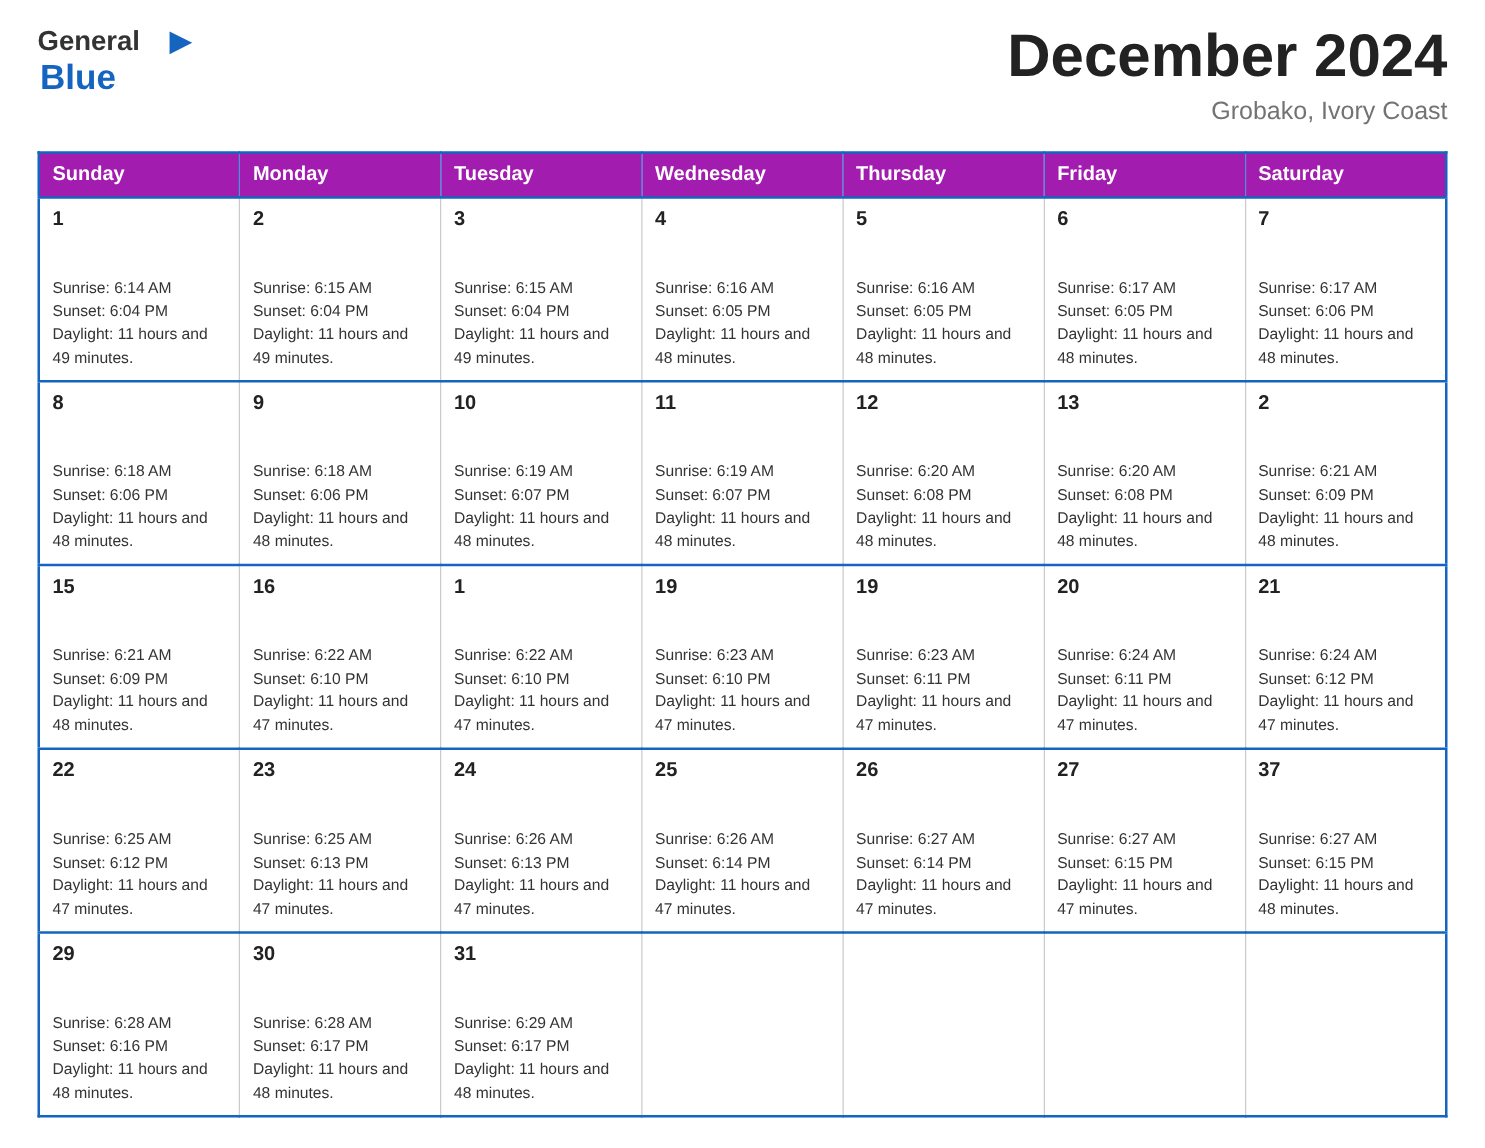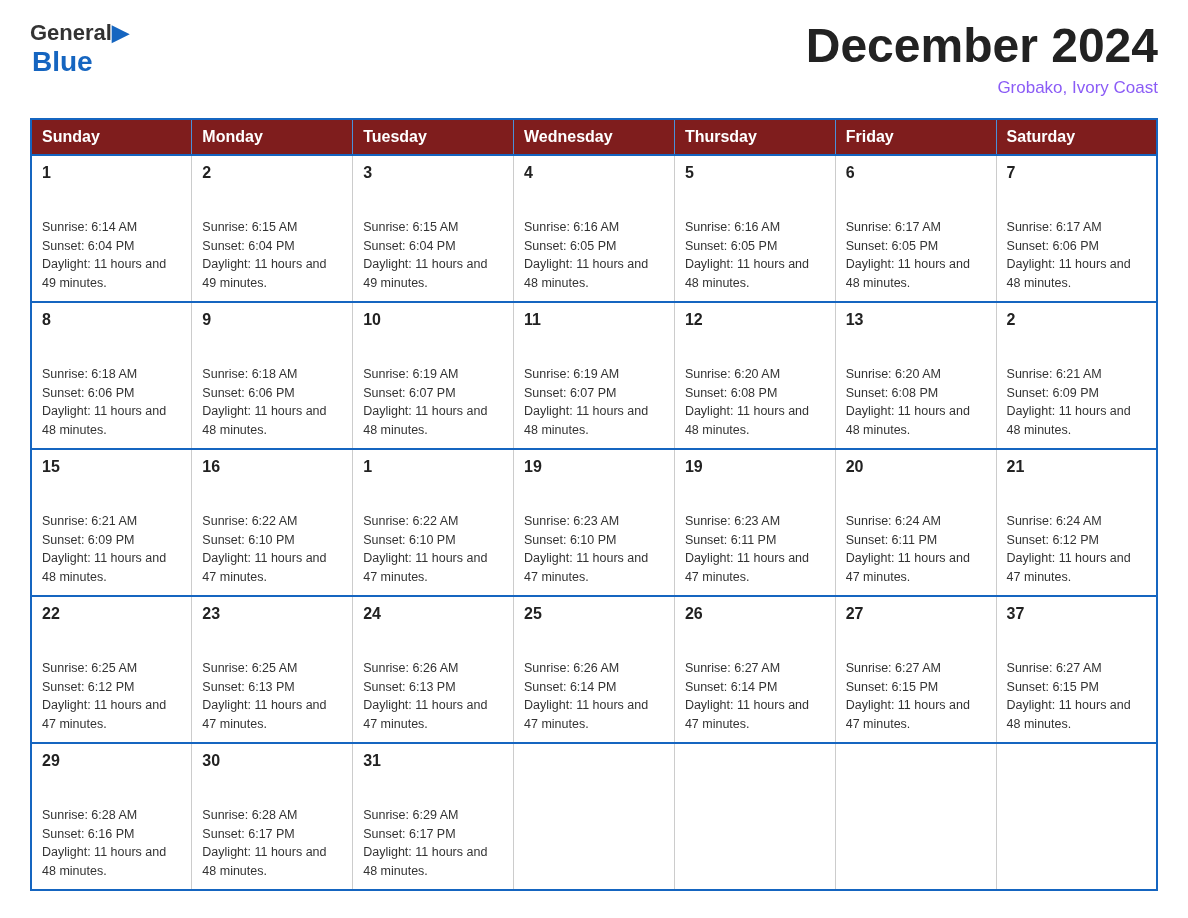--- a/index.html
+++ b/index.html
@@ -20,20 +20,21 @@
       display: flex;
       flex-direction: column;
       align-items: flex-start;
     }
     .logo-text {
       font-size: 22px;
       font-weight: bold;
       color: #333;
       display: flex;
       align-items: center;
+      gap: 24px;
     }
     .logo-general {
       color: #333;
     }
     .logo-arrow {
       color: #1565C0;
       font-size: 22px;
     }
     .logo-blue {
       color: #1565C0;
@@ -43,31 +44,31 @@
     .title-area {
       text-align: right;
     }
     .main-title {
       font-size: 48px;
       font-weight: bold;
       color: #222;
       line-height: 1.1;
     }
     .subtitle {
-      font-size: 17px;
-      color: #8b5cf6;
+      font-size: 20px;
+      color: #737373;
       margin-top: 5px;
     }
     .calendar {
       width: 100%;
       border-collapse: collapse;
       border: 2px solid #1565C0;
     }
     .calendar thead tr th {
-      background-color: #7f1d1d;
+      background-color: #a21caf;
       color: #fff;
       text-align: left;
       padding: 8px 10px;
       font-size: 16px;
       font-weight: bold;
       border-right: 1px solid #4a90d9;
     }
     .calendar thead tr th:last-child {
       border-right: none;
     }

